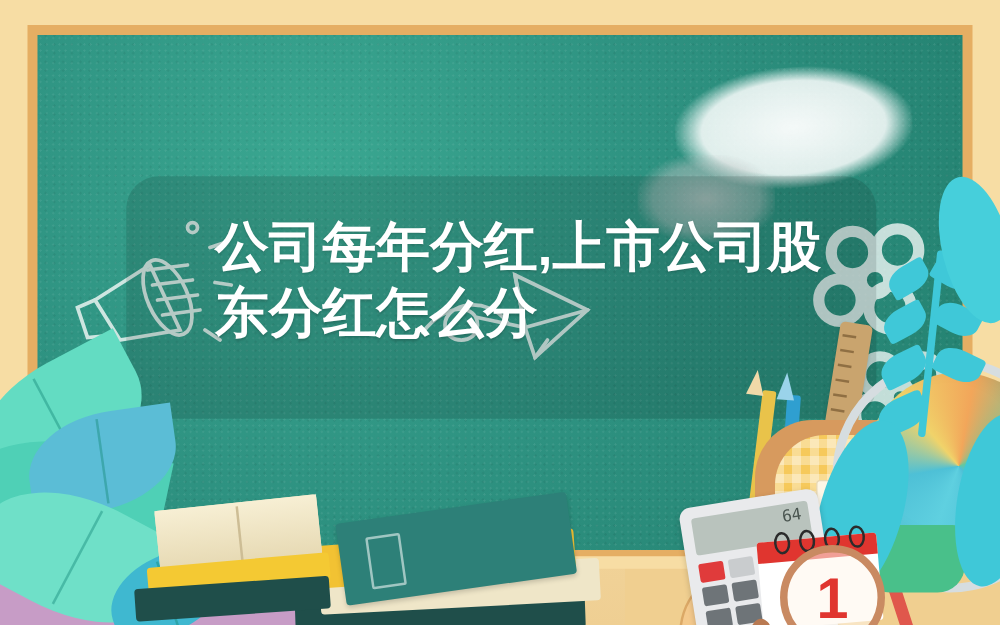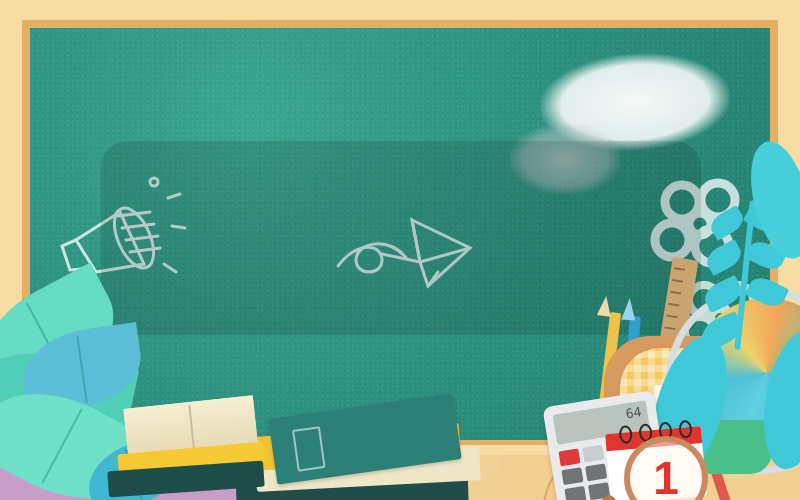--- a/index.html
+++ b/index.html
@@ -180,20 +180,22 @@
           <circle cx="70" cy="34" r="15"></circle>
         <circle cx="32" cy="66" r="15"></circle>
           <circle cx="66" cy="68" r="13"></circle>
         <circle cx="52" cy="52" r="9"></circle>
       </g>
     </svg>
 
     <div style="position:absolute;left:71px;top:113px;width:600px;height:194px;background:rgba(0,0,0,.12);border-radius:26px;"></div>
   </div>
 
+  <div class="headline">公司每年分红,上市公司股
+东分红怎么分</div>
 
   <div class="obj">
     <div class="leaf" style="left:-28px;top:292px;width:150px;height:98px;transform:rotate(-28deg);background:#63dcc2;">
         <i class="vein"></i>
       </div>
     <div class="leaf" style="left:-40px;top:352px;width:170px;height:104px;transform:rotate(12deg);background:#4fd0b6;">
         <i class="vein"></i>
       </div>
     <div class="leaf" style="left:22px;top:330px;width:120px;height:78px;transform:rotate(-8deg);background:#5bbdd6;">
         <i class="vein"></i>

